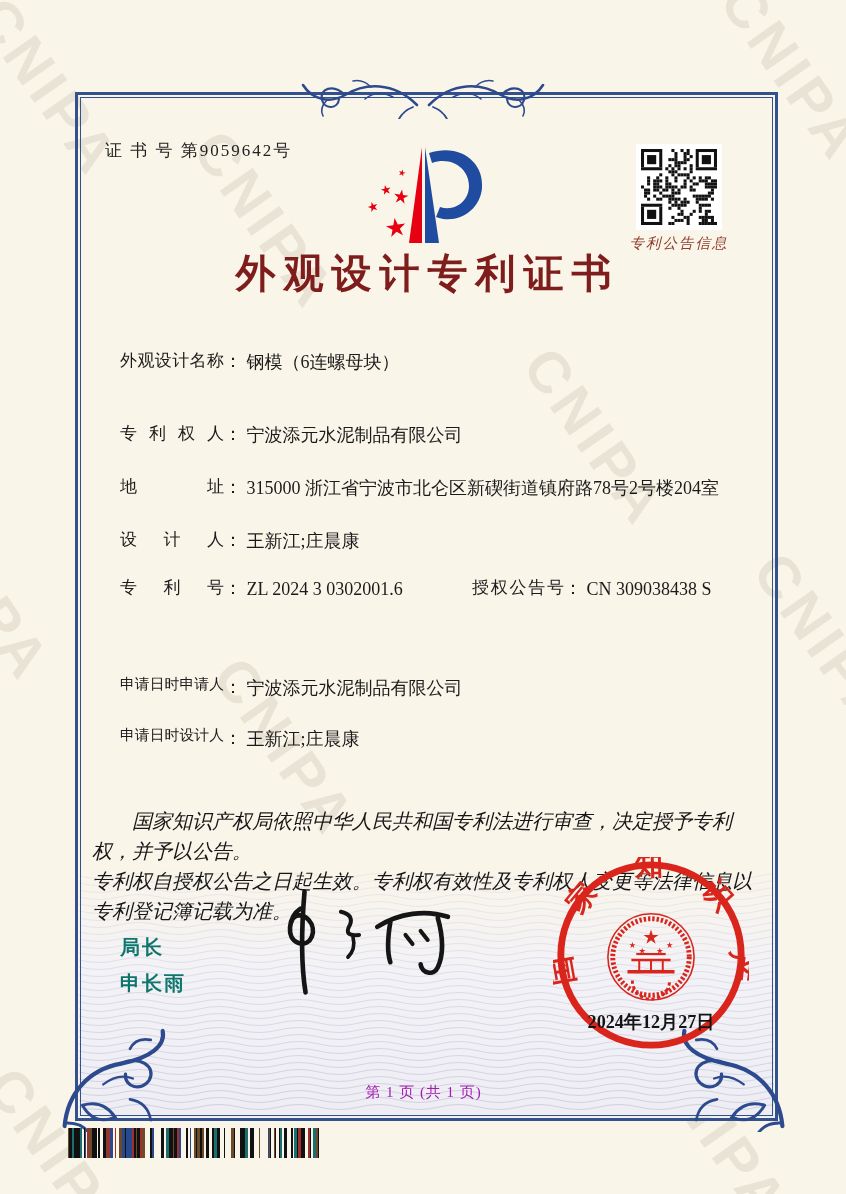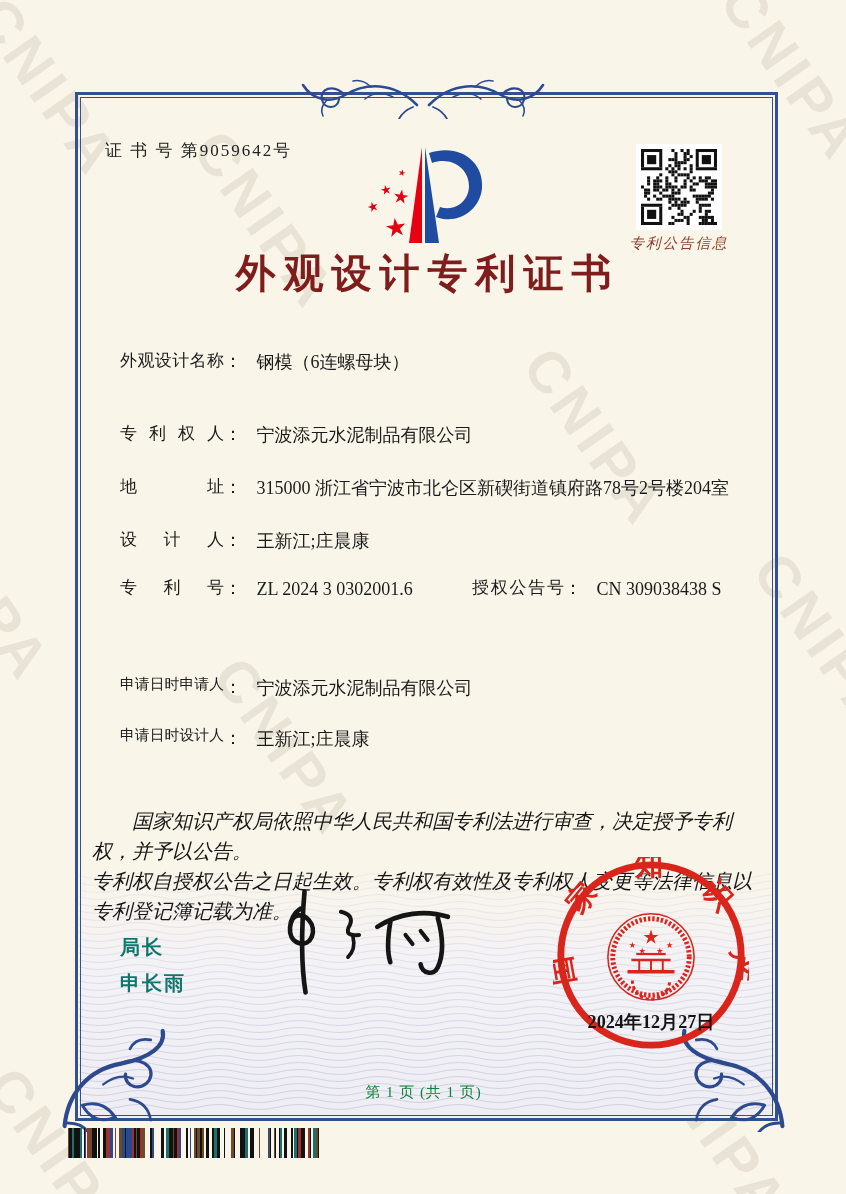--- a/index.html
+++ b/index.html
@@ -17,33 +17,33 @@
           display:flex;align-items:center;justify-content:center;}
   .qrlabel{position:absolute;left:616px;top:234px;width:126px;text-align:center;
            font-size:14.5px;letter-spacing:2px;color:#8E3B2B;font-style:italic;}
   .title{position:absolute;left:75px;top:246px;width:697px;text-align:center;
          font-size:40px;font-weight:700;letter-spacing:8px;text-indent:8px;color:#7f1d1d;}
   .frow{position:absolute;left:120px;width:640px;font-size:18px;}
   .flabel{display:inline-block;width:104px;text-align:justify;text-align-last:justify;
           white-space:nowrap;font-size:17px;vertical-align:top;}
   .flabel.wide{font-size:14.8px;}
   .fcolon{vertical-align:top;}
-  .fvalue{margin-left:10px;vertical-align:top;display:inline-block;line-height:27px;}
+  .fvalue{vertical-align:top;display:inline-block;line-height:27px;}
   .fvalue.addr{width:478px;}
   .rcell{position:absolute;left:352px;top:0;}
   .rcell .flabel{width:92px;}
   .legal{position:absolute;left:92px;top:806px;width:664px;font-size:20px;line-height:30px;
          font-style:italic;color:#161616;}
   .legal .ln1{text-indent:2em;}
   .director{position:absolute;left:120px;font-family:"Liberation Sans","DejaVu Sans",sans-serif;
             font-weight:600;font-size:20px;letter-spacing:2px;color:#0f766e;}
   .sig{position:absolute;left:248px;top:886px;width:212px;height:112px;}
   .sealbox{position:absolute;left:553px;top:857px;width:196px;height:196px;}
   .footer{position:absolute;left:75px;top:1083px;width:697px;text-align:center;
-          font-size:15px;letter-spacing:1px;color:#15803d;}
+          font-size:15px;letter-spacing:1px;color:#a21caf;}
   .barcode{position:absolute;left:68px;top:1128px;width:254px;height:30px;}
   .waves{position:absolute;left:79px;top:870px;}
   .flr{position:absolute;}
 </style>
 </head>
 <body>
 
 <div class="page">
 
   <div id="wmlayer">

